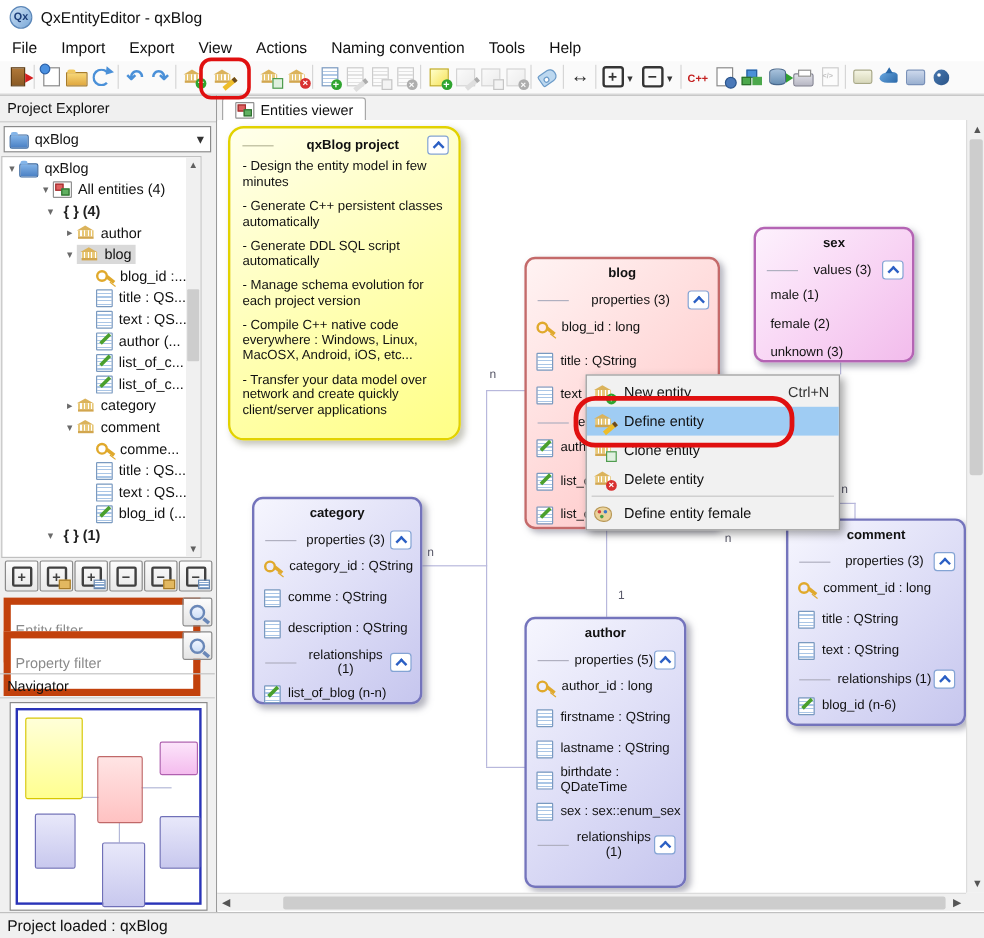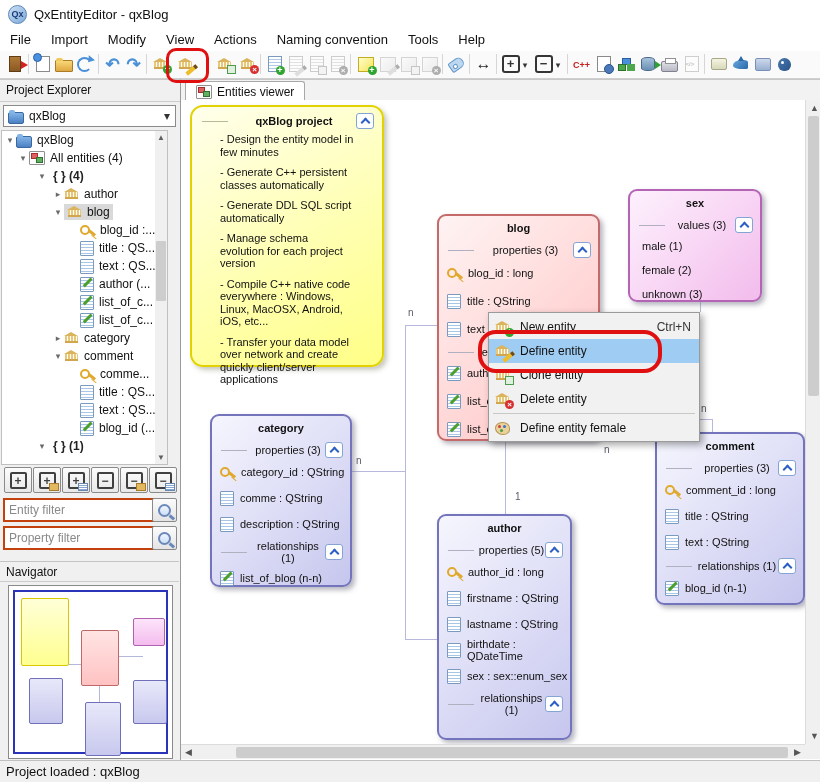--- a/index.html
+++ b/index.html
@@ -121,42 +121,42 @@
   .sb-ar{position:absolute;color:#606060;font-size:8px;text-align:center;width:100%;}
   .tree-btns{position:absolute;left:0;top:387px;width:180px;height:28px;}
   .tbx{position:absolute;top:0;width:26px;height:24px;background:linear-gradient(#fcfcfc,#e8e8e8);border:1px solid #8a8a8a;border-radius:2px;display:flex;align-items:center;justify-content:center;}
   .ic-box{position:relative;width:13px;height:13px;border:2px solid #404040;border-radius:2px;text-align:center;}
   .ic-box.p::before{content:"+";font:bold 12px/10px "Liberation Sans",sans-serif;color:#404040;}
   .ic-box.m::before{content:"\2212";font:bold 12px/10px "Liberation Sans",sans-serif;color:#404040;}
   .mb{position:absolute;right:-5px;bottom:-4px;width:8px;height:6px;}
   .mb-bank{background:#e2b860;border:1px solid #a87c28;}
   .mb-list{background:repeating-linear-gradient(180deg,#fff 0 1px,#88a8d0 1px 2px);border:1px solid #6888b0;}
   .filt-row{position:absolute;left:0;width:180px;height:24px;}
-  .filt-row input{position:absolute;left:3px;top:0;width:144px;height:20px;border:2px solid #c2410c;font:12px "Liberation Sans",sans-serif;padding:0 4px;color:#222;}
+  .filt-row input{position:absolute;left:3px;top:0;width:144px;height:20px;border:6px solid #c2410c;font:12px "Liberation Sans",sans-serif;padding:11px 4px;color:#222;}
   .filt-row input::placeholder{color:#8a8a8a;}
   .filt-btn{position:absolute;right:3px;top:0;width:23px;height:22px;background:linear-gradient(#fcfcfc,#e4e4e4);border:1px solid #8a8a8a;border-radius:2px;display:flex;align-items:center;justify-content:center;}
   .nav-h{position:absolute;left:0;top:481px;width:179px;height:21px;line-height:21px;padding-left:6px;border-top:1px solid #c4c4c4;border-bottom:1px solid #cccccc;box-sizing:border-box;}
   .minimap{position:absolute;left:8px;top:505px;width:163px;height:172px;background:#fff;border:1px solid #8a8a8a;}
   .mm-view{position:absolute;left:4px;top:4px;width:151px;height:160px;border:2px solid #2a34b8;}
   .mm-box{position:absolute;border:1px solid;border-radius:2px;}
   .mm-line{position:absolute;background:#b4b8d8;}
 
   
   .tabbar{position:absolute;left:181px;top:79px;width:639px;height:20px;background:#f2f2f2;border-bottom:1px solid #a8a8a8;border-top:1px solid #c8c8c8;}
   .tab{position:absolute;left:4px;top:1px;height:19px;background:#fff;border:1px solid #a8a8a8;border-bottom:none;border-radius:3px 3px 0 0;display:flex;align-items:center;gap:5px;padding:0 10px;font-size:12px;}
   .canvas{position:absolute;left:181px;top:100px;width:624px;height:644px;background:#fff;overflow:hidden;}
   .conn{position:absolute;background:#b8b8dc;}
   .conn-label{position:absolute;font-size:10px;color:#5a5a6a;}
 
   
   .note{position:absolute;left:9px;top:5px;width:190px;height:258px;border:2.5px solid #e2d200;border-radius:13px;
     background:linear-gradient(150deg,#ffffec 0%,#ffffb2 55%,#ffff86 100%);box-shadow:3px 3px 5px rgba(130,130,110,.45);font-size:11px;}
   .note-h{display:flex;align-items:center;padding:6px 8px 2px 10px;}
   .note-title{flex:1;text-align:center;font-weight:bold;font-size:11px;}
-  .note-body{padding:2px 28px;line-height:12.5px;}
+  .note-body{padding:2px 10px;line-height:12.5px;}
   .note-body p{margin:0 0 8px 0;}
   .dash{width:26px;height:1px;background:#b8b89a;margin-right:4px;flex:none;}
   .clps{width:16px;height:14px;background:#fff;border:1px solid #84a4d4;border-radius:3px;display:flex;align-items:center;justify-content:center;flex:none;}
   .chev{width:5px;height:5px;border-left:2px solid #2b5fc4;border-top:2px solid #2b5fc4;transform:rotate(45deg);margin-top:3px;}
 
   
   .entity{position:absolute;border:2px solid;border-radius:9px;box-shadow:3px 3px 5px rgba(110,110,130,.5);font-size:11px;box-sizing:border-box;}
   .e-blog{background:linear-gradient(135deg,#fff3f3 0%,#ffd8d8 55%,#ffc0c0 100%);border-color:#c46a6a;}
   .e-sex{background:linear-gradient(135deg,#fdf1fd 0%,#f8d4f4 55%,#f2bcec 100%);border-color:#b464b4;}
   .e-purple{background:linear-gradient(135deg,#f6f6fe 0%,#dcdcf6 55%,#c6c6ee 100%);border-color:#7474bc;}
@@ -196,21 +196,21 @@
 <div class="app">
 
   <div class="titlebar">
     <div class="logo">Qx</div>
     <div class="wtitle">QxEntityEditor - qxBlog</div>
   </div>
 
   <div class="menubar">
     <span class="menu-item">File</span>
     <span class="menu-item">Import</span>
-    <span class="menu-item">Modify</span>
+    <span class="menu-item">Export</span>
     <span class="menu-item">View</span>
     <span class="menu-item">Actions</span>
     <span class="menu-item">Naming convention</span>
     <span class="menu-item">Tools</span>
     <span class="menu-item">Help</span>
   </div>
 
   <div class="toolbar">
     <div class="tbtn" style="left:4px">
         <span class="ic ti-exit"></span>
@@ -357,21 +357,21 @@
       <span>qxBlog</span>
       <span class="combo-arrow"></span>
     </div>
 
     <div class="tree">
       <div class="trow" style="padding-left:2px">
           <span class="tw tw-open"></span>
           <span class="ic ic-folder"></span>
           <span class="tlabel">qxBlog</span>
         </div>
-      <div class="trow" style="padding-left:15px">
+      <div class="trow" style="padding-left:30px">
           <span class="tw tw-open"></span>
           <span class="ic ic-diagram"></span>
           <span class="tlabel">All entities (4)</span>
         </div>
       <div class="trow" style="padding-left:34px">
           <span class="tw tw-open"></span>
           <span class="tlabel braces">{ }  (4)</span>
         </div>
       <div class="trow" style="padding-left:50px">
           <span class="tw tw-closed"></span>
@@ -700,21 +700,21 @@
         </div>
       <div class="esec">
         <span class="dash"></span>
         <span class="esec-label">relationships (1)</span>
         <span class="clps">
             <span class="chev"></span>
           </span>
       </div>
       <div class="erow">
           <span class="ic ic-rel"></span>
-          <span>blog_id (n-1)</span>
+          <span>blog_id (n-6)</span>
         </div>
     </div>
 
     <div class="cmenu">
       <div class="cm-item">
         <span class="ic ic-bank">
             <span class="bd bd-plus"></span>
           </span>
         <span class="cm-label">New entity</span>
         <span class="cm-short">Ctrl+N</span>

